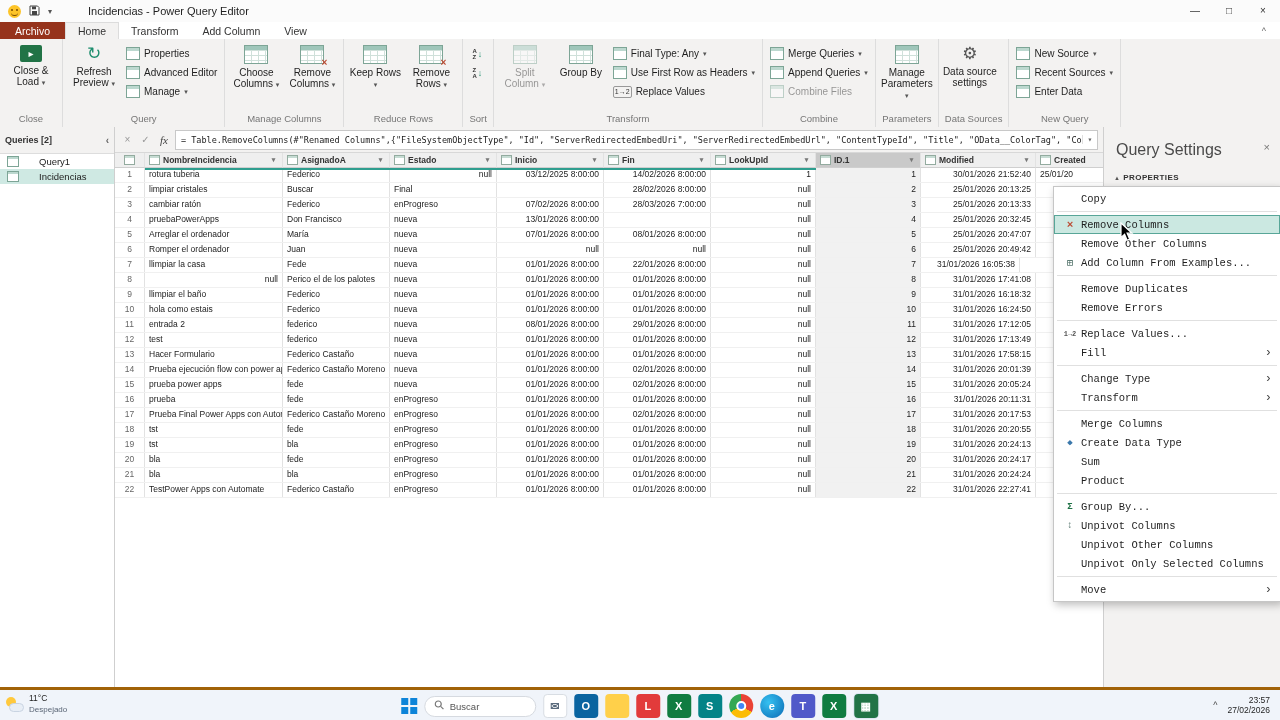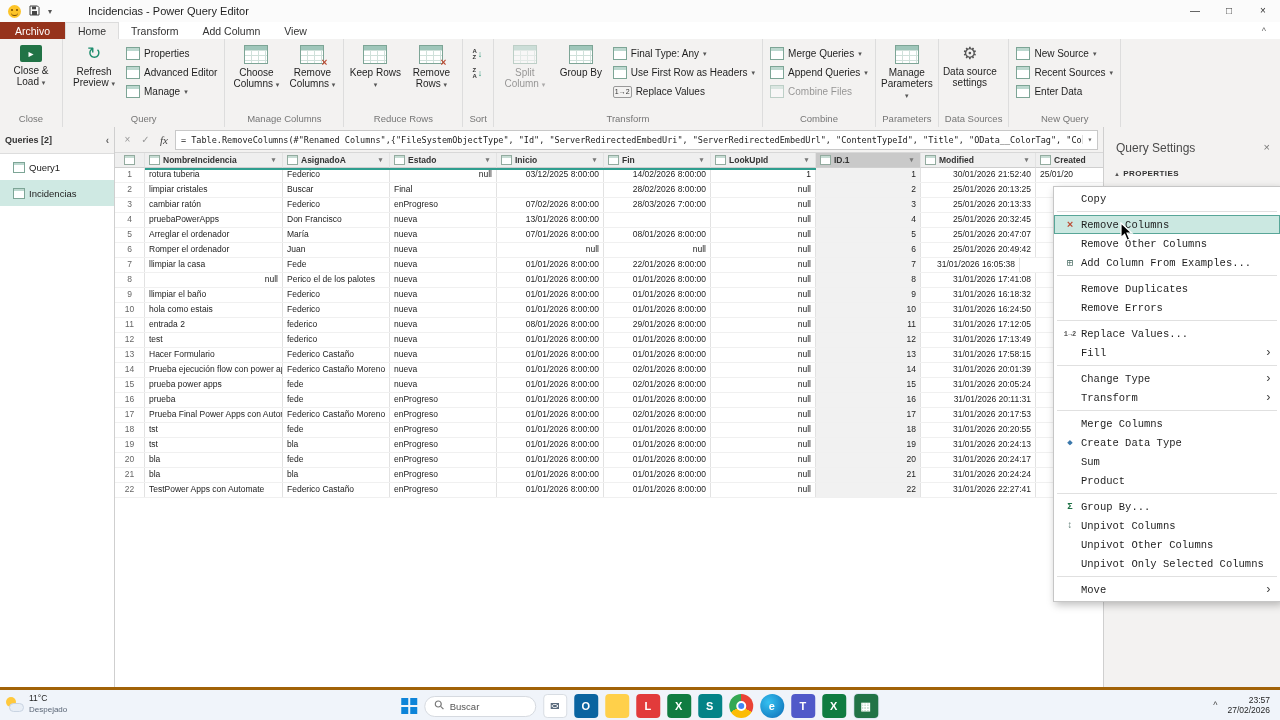--- a/index.html
+++ b/index.html
@@ -55,21 +55,21 @@
   .fbtn2{width:15px;text-align:center;color:#999;font-size:10px;}
   .fxi{font-style:italic;font-family:"Liberation Serif",serif;font-size:11px;color:#444;width:16px;text-align:center;}
   .finput{flex:1;height:18px;background:#fff;border:1px solid #c8c8c8;display:flex;align-items:center;padding:0 0 0 5px;font-family:"DejaVu Sans Mono",monospace;font-size:8.5px;color:#1b1b1b;white-space:nowrap;overflow:hidden;}
   .finput .ftext{flex:1;overflow:hidden;}
   .fdrop{width:14px;text-align:center;color:#666;border-left:1px solid #e0e0e0;font-size:8px;flex:none;}
 
   
   .qpane{position:absolute;top:127px;left:0;width:115px;bottom:30px;background:#fff;border-right:1px solid #cfcfcf;box-sizing:border-box;}
   .qhead{height:26px;background:#f3f2f1;border-bottom:1px solid #ddd;display:flex;align-items:center;padding:0 5px;font-size:9px;font-weight:bold;color:#333;}
   .qcollapse{margin-left:auto;color:#666;font-size:10px;}
-  .q-item{height:26px;display:flex;align-items:center;gap:4px;padding:0 13px;font-size:9.5px;color:#222;white-space:nowrap;}
+  .q-item{height:15px;display:flex;align-items:center;gap:20px;padding:0 7px;font-size:9.5px;color:#222;white-space:nowrap;}
   .q-item.sel{background:#cfe9e3;}
   .q-icn{width:10px;height:9px;border:1px solid #7da596;background:linear-gradient(#bcd8cf 0 2px,#fff 2px);flex:none;}
 
   
   .grid{position:absolute;top:153px;left:115px;width:988px;bottom:30px;background:#fff;overflow:hidden;}
   .ghead{display:flex;height:15px;}
   .cell{box-sizing:border-box;flex:none;border-right:1px solid #e2e2e2;padding:0 4px;overflow:hidden;white-space:nowrap;}
   .head{background:#efefef;border-bottom:1px solid #cfcfcf;display:flex;align-items:center;gap:3px;font-size:8.5px;font-weight:bold;color:#333;}
   .head.selcol{background:#c9c9c9;}
   .corner{width:30px;background:#efefef;border-bottom:1px solid #cfcfcf;display:flex;align-items:center;justify-content:center;padding:0;}
@@ -77,21 +77,21 @@
   .cname{flex:1;overflow:hidden;}
   .fbtn{width:9px;text-align:center;color:#777;font-size:7px;flex:none;}
   .trow{display:flex;height:14px;line-height:13px;border-bottom:1px solid #f0f0f0;font-size:8.5px;color:#222;}
   .rnum{width:30px;text-align:center;color:#666;padding:0;}
   .ar{text-align:right;}
   .colsel{background:#f1f1f1;}
   .selline{position:absolute;left:30px;top:15px;height:2px;width:671px;background:#2f9e8f;z-index:3;}
 
   
   .qset{position:absolute;top:127px;right:0;width:177px;bottom:30px;background:#f3f2f1;border-left:1px solid #cfcfcf;box-sizing:border-box;}
-  .qs-title{padding:14px 12px 0;font-size:12px;color:#4a4a4a;}
+  .qs-title{padding:14px 12px 0;font-size:16px;color:#4a4a4a;}
   .qs-close{position:absolute;top:14px;right:10px;color:#777;font-size:11px;}
   .qs-props{margin-top:14px;padding-left:10px;font-size:8px;font-weight:bold;letter-spacing:.4px;color:#333;display:flex;align-items:center;gap:3px;}
   .qs-props .tri{font-size:6px;color:#555;}
 
   
   .cmenu{position:absolute;left:1053px;top:186px;width:226px;background:#fff;border:1px solid #c6c6c6;box-shadow:2px 3px 8px rgba(0,0,0,.25);padding:2px 0;z-index:50;font-family:Liberation Mono, monospace;}
   .mi{height:19px;display:flex;align-items:center;padding:0 8px 0 5px;font-size:10.5px;color:#1f1f1f;}
   .micol{width:22px;flex:none;display:flex;justify-content:center;align-items:center;}
   .mlbl{flex:1;white-space:nowrap;overflow:hidden;}
   .msub{color:#444;font-size:12px;flex:none;}

